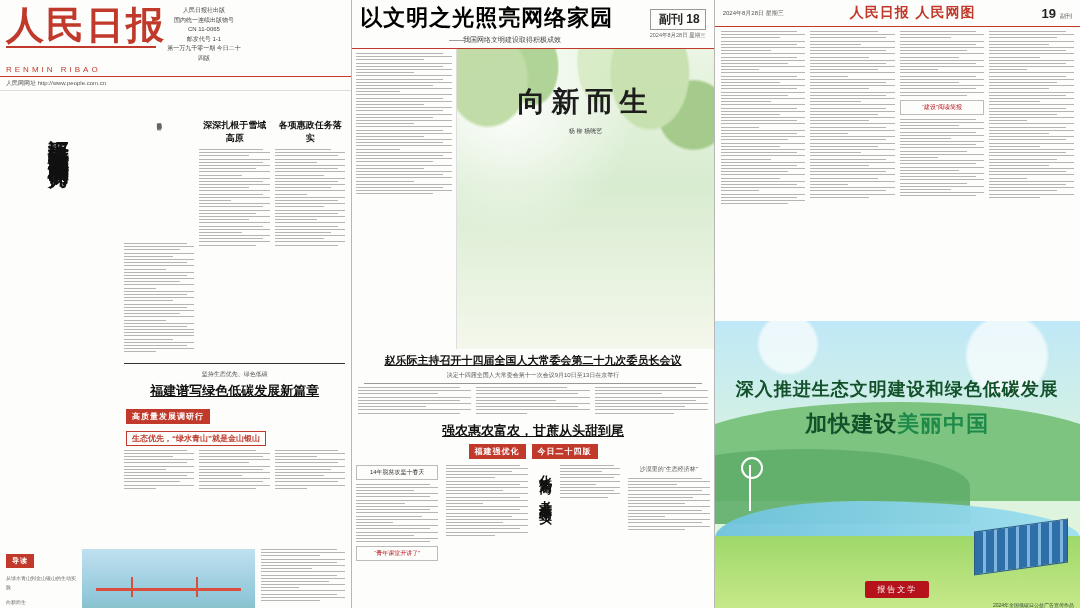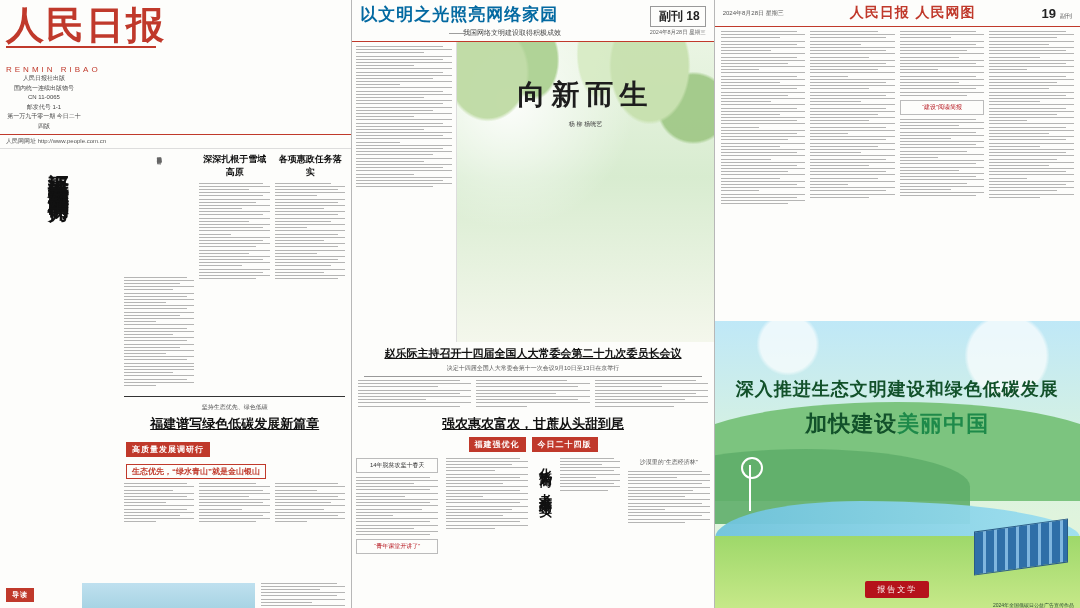--- a/index.html
+++ b/index.html
@@ -8,21 +8,21 @@
 
   
   .page{background:#fdfdfb;position:relative;overflow:hidden;box-shadow:0 0 1px rgba(0,0,0,.25);}
   .page-left{width:352px;}
   .page-mid{width:362px;}
   .page-right{width:366px;}
 
   .sep{width:1px;background:#c9c9c9;}
 
   
-  .masthead{display:flex;align-items:flex-start;padding:6px 6px 2px 6px;border-bottom:1px solid #c0392b;flex-direction:column;}
+  .masthead{display:flex;align-items:flex-start;padding:6px 6px 2px 6px;border-bottom:1px solid #c0392b;}
   .logo-cn{font-family:"DejaVu Serif","Liberation Serif",serif;font-weight:bold;color:#c0392b;font-size:38px;line-height:38px;letter-spacing:2px;white-space:nowrap;}
   .logo-py{color:#c0392b;font-size:8px;letter-spacing:3px;margin-top:17px;}
   .logo-rule{height:2px;background:#c0392b;margin-top:2px;width:150px;}
   .mh-left{width:160px;}
   .mh-mid{flex:1;text-align:center;font-size:6px;color:#333;line-height:1.5;border-left:1px solid #ddd;border-right:1px solid #ddd;padding:2px 4px;}
   .mh-date{font-size:7px;color:#444;}
   .mh-big{font-size:24px;font-weight:bold;color:#222;line-height:24px;}
   .mh-right{width:76px;text-align:center;font-size:6px;color:#444;line-height:1.6;}
   .mh-url{font-size:6px;color:#555;padding:2px 6px;border-bottom:1px solid #ddd;}
 
@@ -84,21 +84,21 @@
   
   .tag{display:inline-block;background:#c0392b;color:#fff;font-size:8px;padding:2px 6px;font-weight:bold;letter-spacing:1px;}
   .tag-ghost{display:inline-block;border:1px solid #c0392b;color:#c0392b;font-size:8px;padding:1px 5px;font-weight:bold;}
 
   .rightmast{display:flex;align-items:center;justify-content:space-between;padding:4px 8px;border-bottom:1px solid #c0392b;}
   .rightmast .rm-logo{font-family:"DejaVu Serif","Liberation Serif",serif;color:#c0392b;font-weight:bold;font-size:14px;letter-spacing:1px;}
   .rightmast .rm-meta{font-size:6px;color:#555;}
   .rightmast .rm-page{font-size:13px;font-weight:bold;color:#222;}
 
   .midmast{display:flex;align-items:center;justify-content:space-between;padding:3px 8px;border-bottom:1px solid #c0392b;}
-  .midmast .mm-title{font-family:"DejaVu Serif","Liberation Serif",serif;font-weight:bold;font-size:17px;color:#0369a1;letter-spacing:1px;}
+  .midmast .mm-title{font-family:"DejaVu Serif","Liberation Serif",serif;font-weight:bold;font-size:22px;color:#000000;letter-spacing:1px;}
   .midmast .mm-sub{font-size:7px;color:#444;text-align:center;margin-top:2px;}
   .midmast .mm-page{font-size:12px;font-weight:bold;color:#222;border:1px solid #999;padding:1px 5px;}
   .mm-date{font-size:5.5px;color:#666;}
 
   .section-title{font-family:"DejaVu Serif","Liberation Serif",serif;font-weight:bold;text-align:center;color:#111;}
   .sub{font-size:6px;color:#555;text-align:center;}
   .tiny{font-size:5px;color:#666;}
   .vcol{writing-mode:vertical-rl;text-orientation:upright;}
 </style>
 </head>
@@ -118,21 +118,21 @@
         <div>人民日报社出版</div>
         <div>国内统一连续出版物号</div>
         <div>CN 11-0065</div>
         <div>邮发代号 1-1</div>
         <div>第一万九千零一期 今日二十四版</div>
       </div>
     </div>
 
     <div class="mh-url">人民网网址 http://www.people.com.cn</div>
 
-    <div style="display:flex;height:430px;">
+    <div style="display:flex;height:430px;margin-top:24px;">
 
       <div style="width:110px;padding:8px 4px;display:flex;justify-content:center;">
         <div class="vtitle">汇聚建设美丽幸福西藏的磅礴伟力</div>
       </div>
 
       <div style="flex:1;">
         <div class="cols">
           <div class="col">
             <div class="tiny" style="writing-mode:vertical-rl;height:120px;margin:0 auto 4px;">对口支援西藏 工作不断开创新局面</div>
             <div class="lines">

